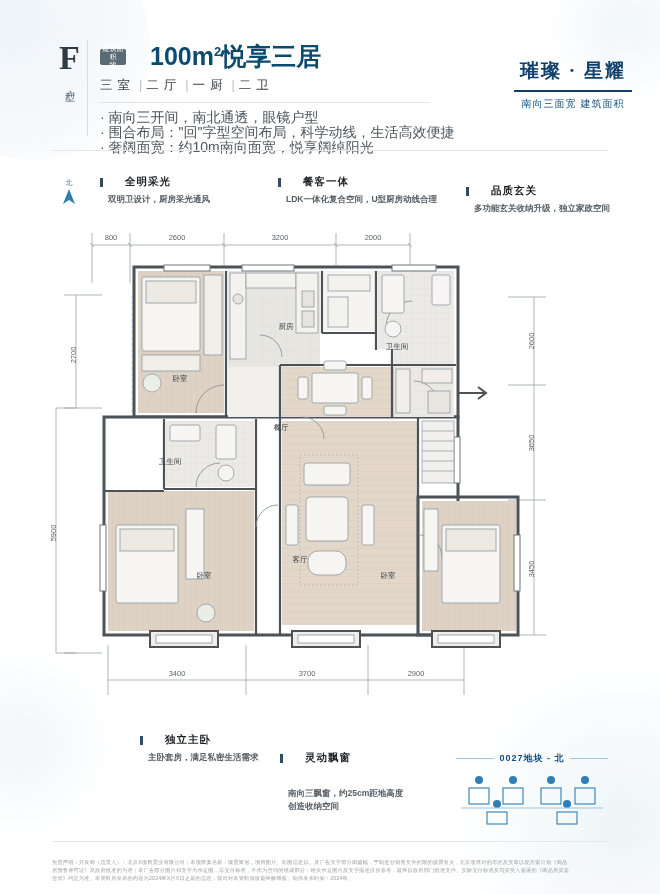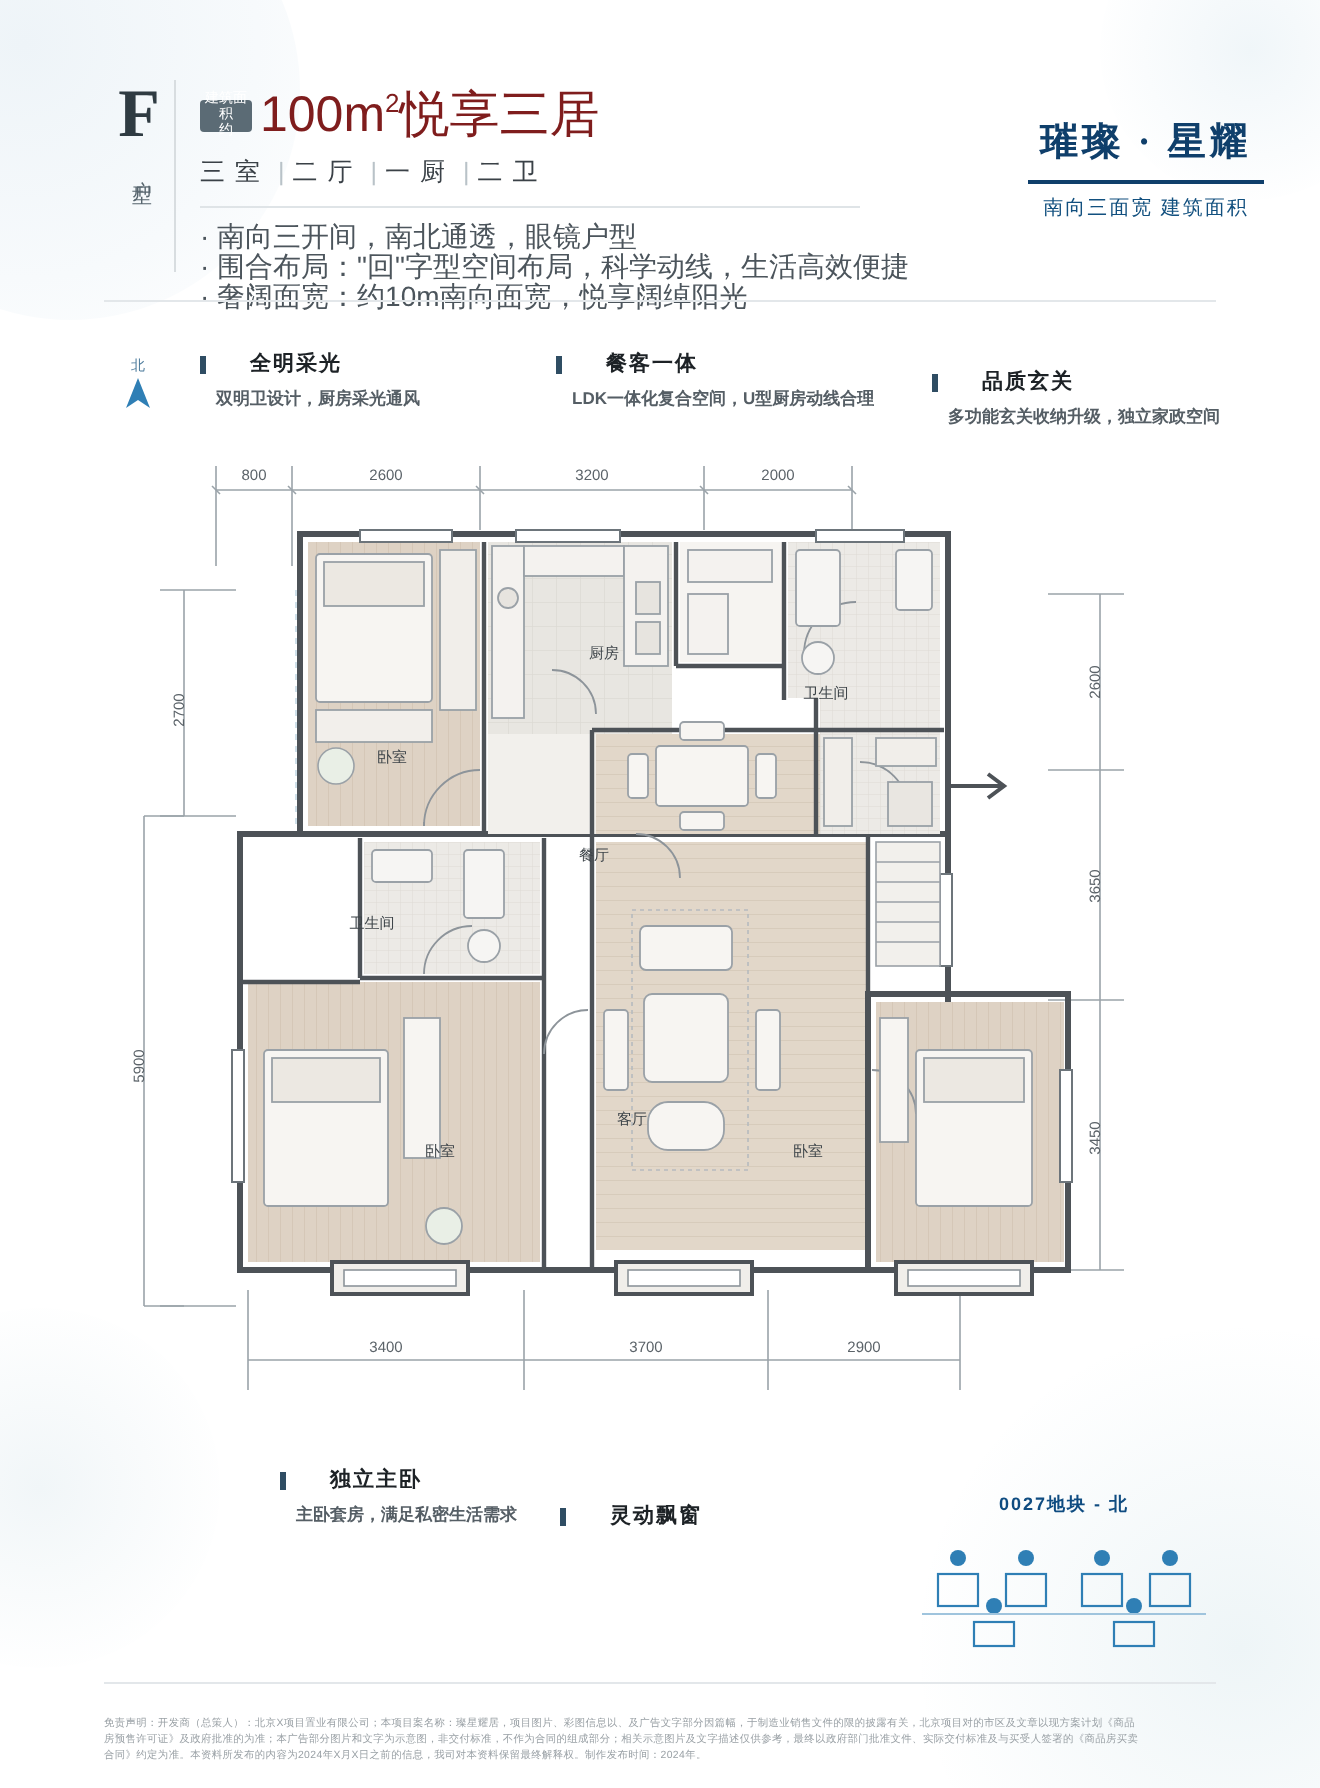--- a/index.html
+++ b/index.html
@@ -51,22 +51,23 @@
   .title-row { display: flex; align-items: flex-end; gap: 4px; }
   .tag-sq {
     width: 26px; height: 16px; background: #5b6b75; color: #fff;
     font-size: 7px; line-height: 8px; text-align: center;
     display: flex; align-items: center; justify-content: center;
     border-radius: 2px; margin-bottom: 5px; letter-spacing: 0px;
     flex-direction: column; padding: 1px 0;
   }
   .tag-sq i { font-style: normal; display: block; }
   .main-title {
-    font-size: 25px; font-weight: 400; color: #7f1d1d; letter-spacing: 0px;
+    font-size: 25px; font-weight: 700; color: #0c4a6e; letter-spacing: 0px;
     line-height: 28px;
+    margin-left: 20px;
   }
   .main-title sup { font-size: 13px; vertical-align: super; }
   .sub-title {
     font-size: 12.5px; color: #3a4147; margin-top: 7px; letter-spacing: 5px;
   }
   .sub-title .sep { color: #b9c2c8; letter-spacing: 0; margin: 0 4px; }
   .hr-thin { width: 330px; height: 1px; background: #dfe4e7; margin: 8px 0 7px; }
   .bullets { font-size: 14px; color: #4c555c; line-height: 15px; }
 
   .brand { position: absolute; right: 28px; top: 58px; text-align: center; }
@@ -92,28 +93,28 @@
   .callout .cbody {
     font-size: 8.5px; color: #555e65; line-height: 13px; margin-top: 4px; padding-left: 8px; font-weight: bold;
   }
 
   
   .compass { position: absolute; left: 58px; top: 178px; width: 22px; text-align: center; }
   .compass .n { font-size: 7px; color: #4b7a9b; }
   .compass svg { display: block; margin: 1px auto 0; }
 
   
-  .plan { position: absolute; left: 62px; top: 205px; width: 520px; height: 510px; }
+  .plan { position: absolute; left: 46px; top: 205px; width: 520px; height: 510px; }
   .plan svg { display: block; }
 
   
   .lot-badge { position: absolute; right: 52px; bottom: 62px; width: 152px; text-align: center; }
   .lot-badge .lot-title {
     font-size: 9px; color: #0f4c81; letter-spacing: 1px; font-weight: 700;
-    display: flex; align-items: center; justify-content: flex-end; gap: 5px; flex-direction: column;
+    display: flex; align-items: center; justify-content: flex-end; gap: 5px;
   }
   .lot-badge .lot-title .dash { flex: 1; height: 1px; background: #9fc4dd; }
   .lot-badge svg { margin-top: 5px; }
 
   
   .footer-rule { position: absolute; left: 52px; bottom: 52px; width: 556px; height: 1px; background: #e3e7ea; }
   .footer {
     position: absolute; left: 52px; bottom: 12px; width: 520px;
     font-size: 5.2px; color: #9aa1a6; line-height: 8px; letter-spacing: 0.2px;
   }
@@ -181,20 +182,22 @@
   <div class="cbody">多功能玄关收纳升级，独立家政空间</div>
 </div>
 
 <div class="callout" style="left:140px; top:733px; width:150px;">
   <div class="ctitle">独立主卧</div>
   <div class="cbody">主卧套房，满足私密生活需求</div>
 </div>
 
 <div class="callout" style="left:280px; top:733px; width:170px; white-space:pre-line;">
   <div class="ctitle">灵动飘窗</div>
+  <div class="cbody">南向三飘窗，约25cm距地高度
+创造收纳空间</div>
 </div>
 
 <div class="compass">
   <div class="n">北</div>
   <svg width="20" height="16" viewBox="0 0 20 16">
     <polygon points="10,0 16,15 10,11 4,15" fill="#2f7fb5"></polygon>
   </svg>
 </div>
 
 <div class="plan">

